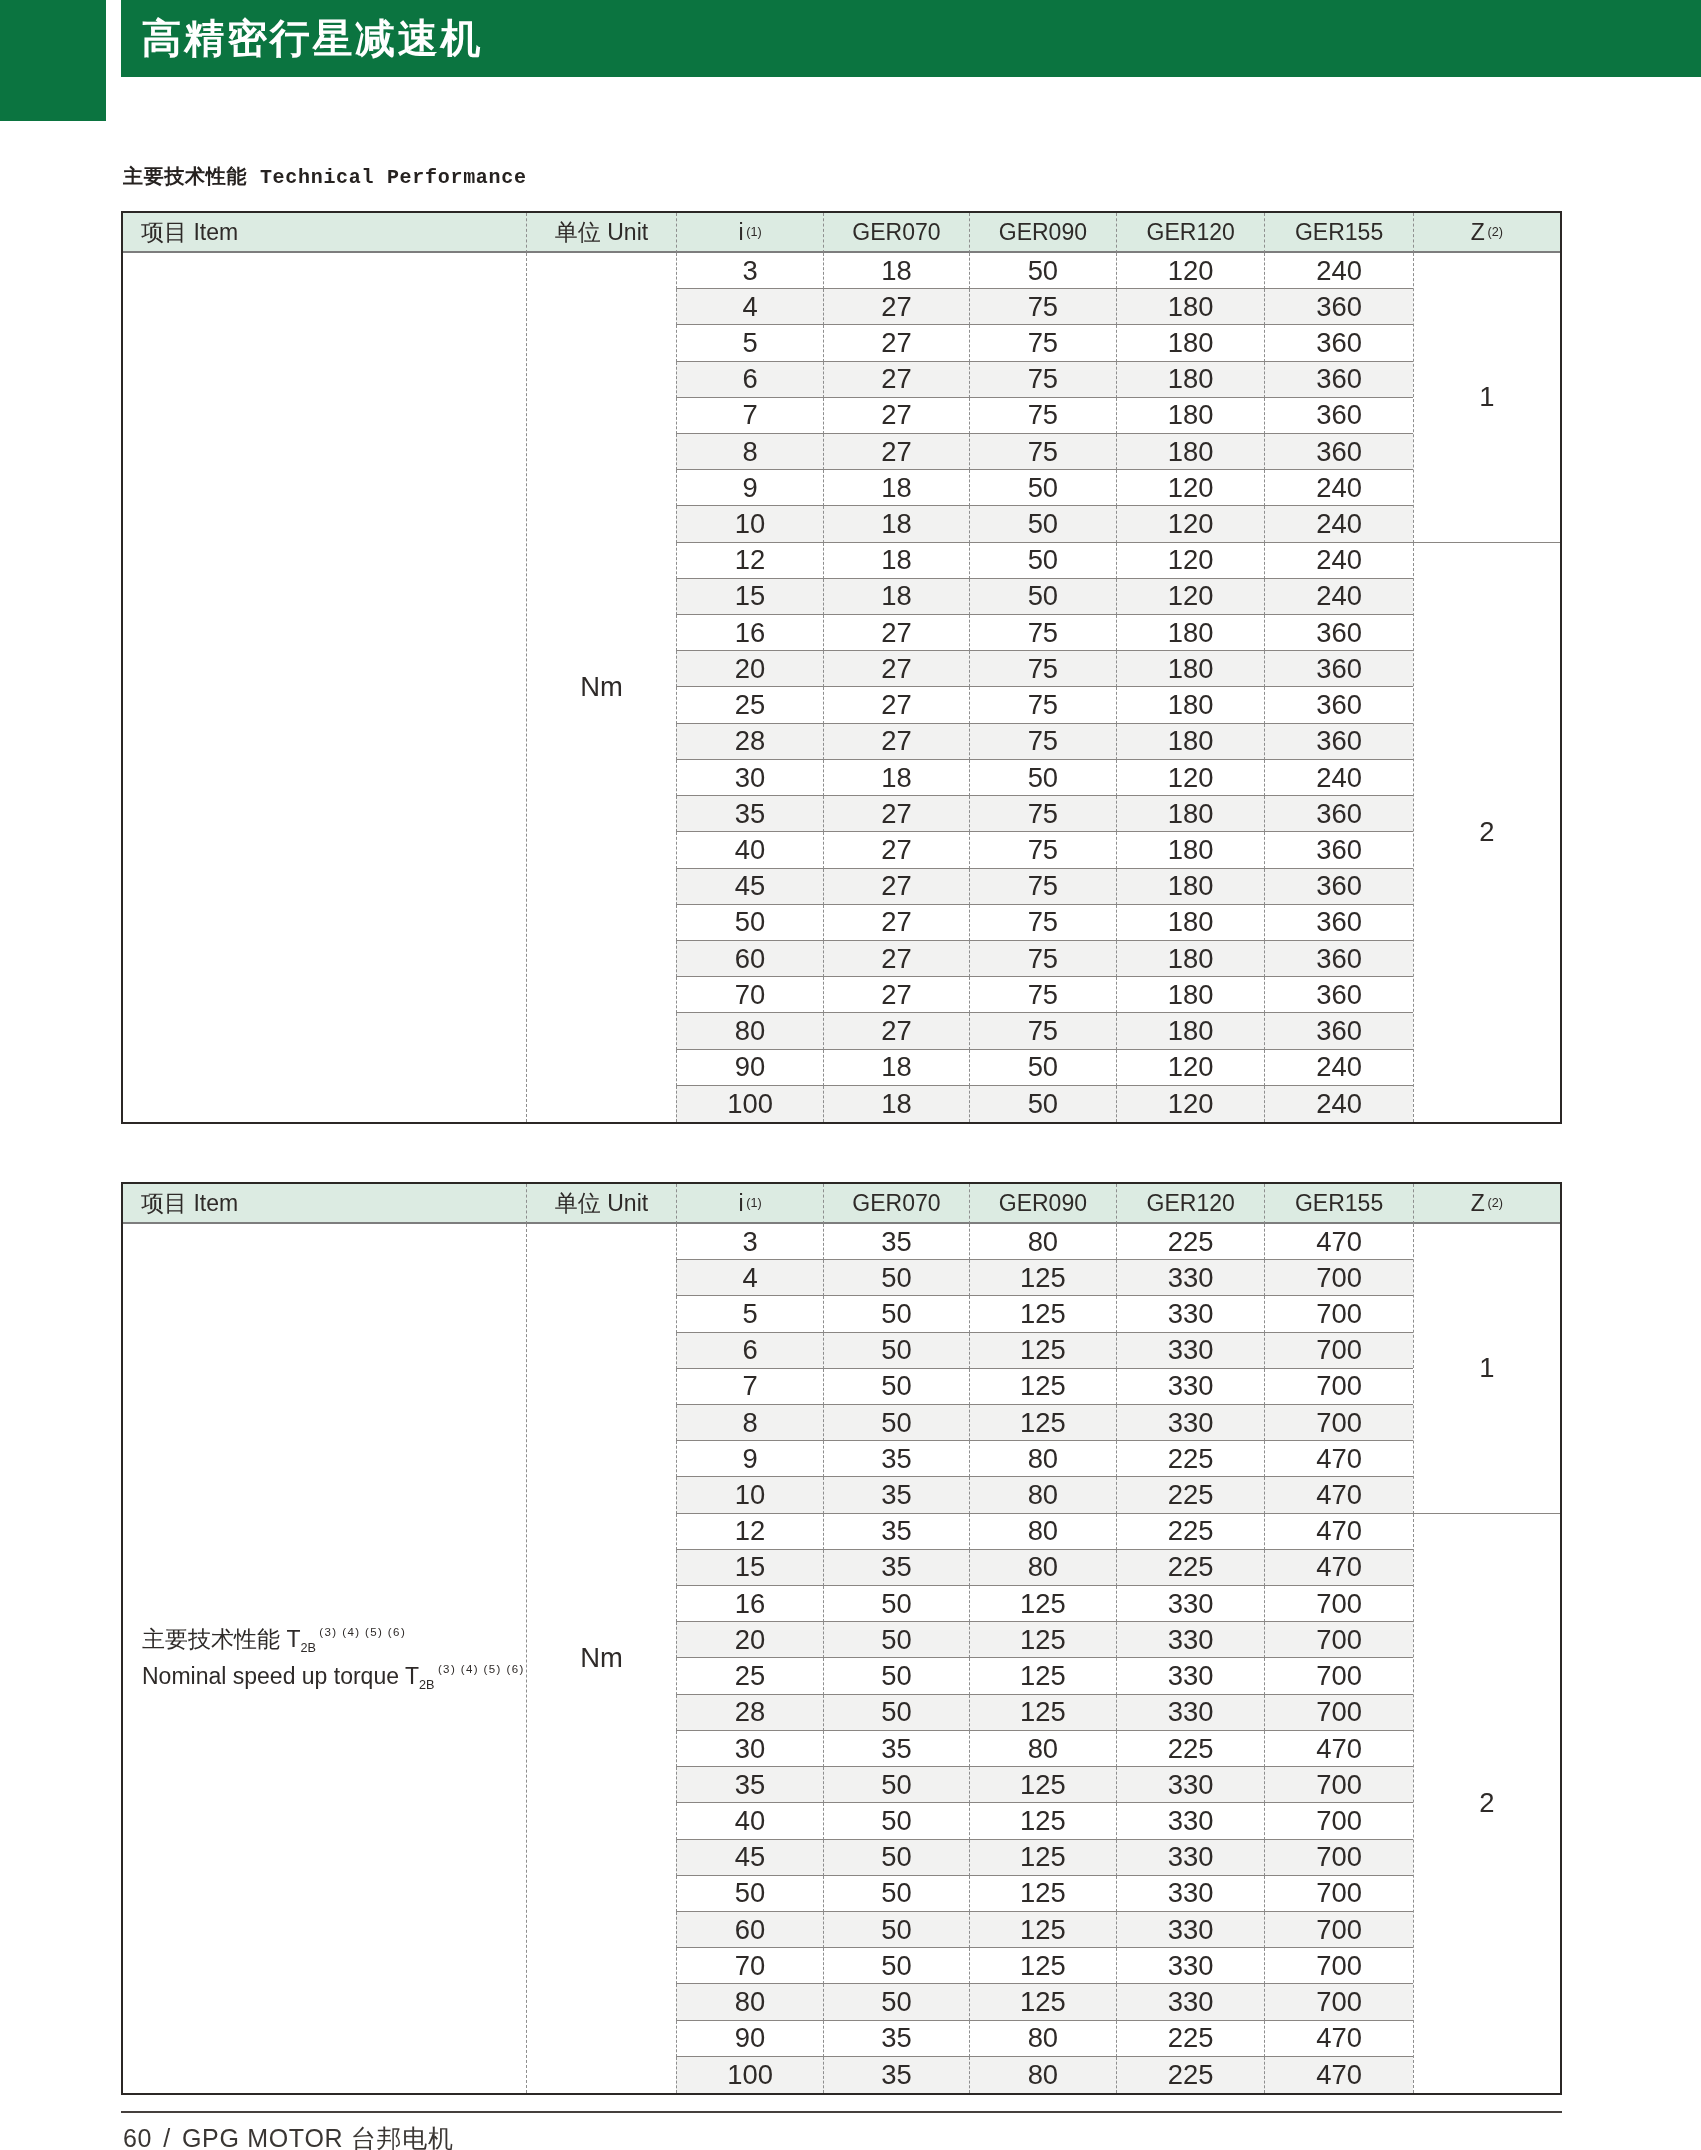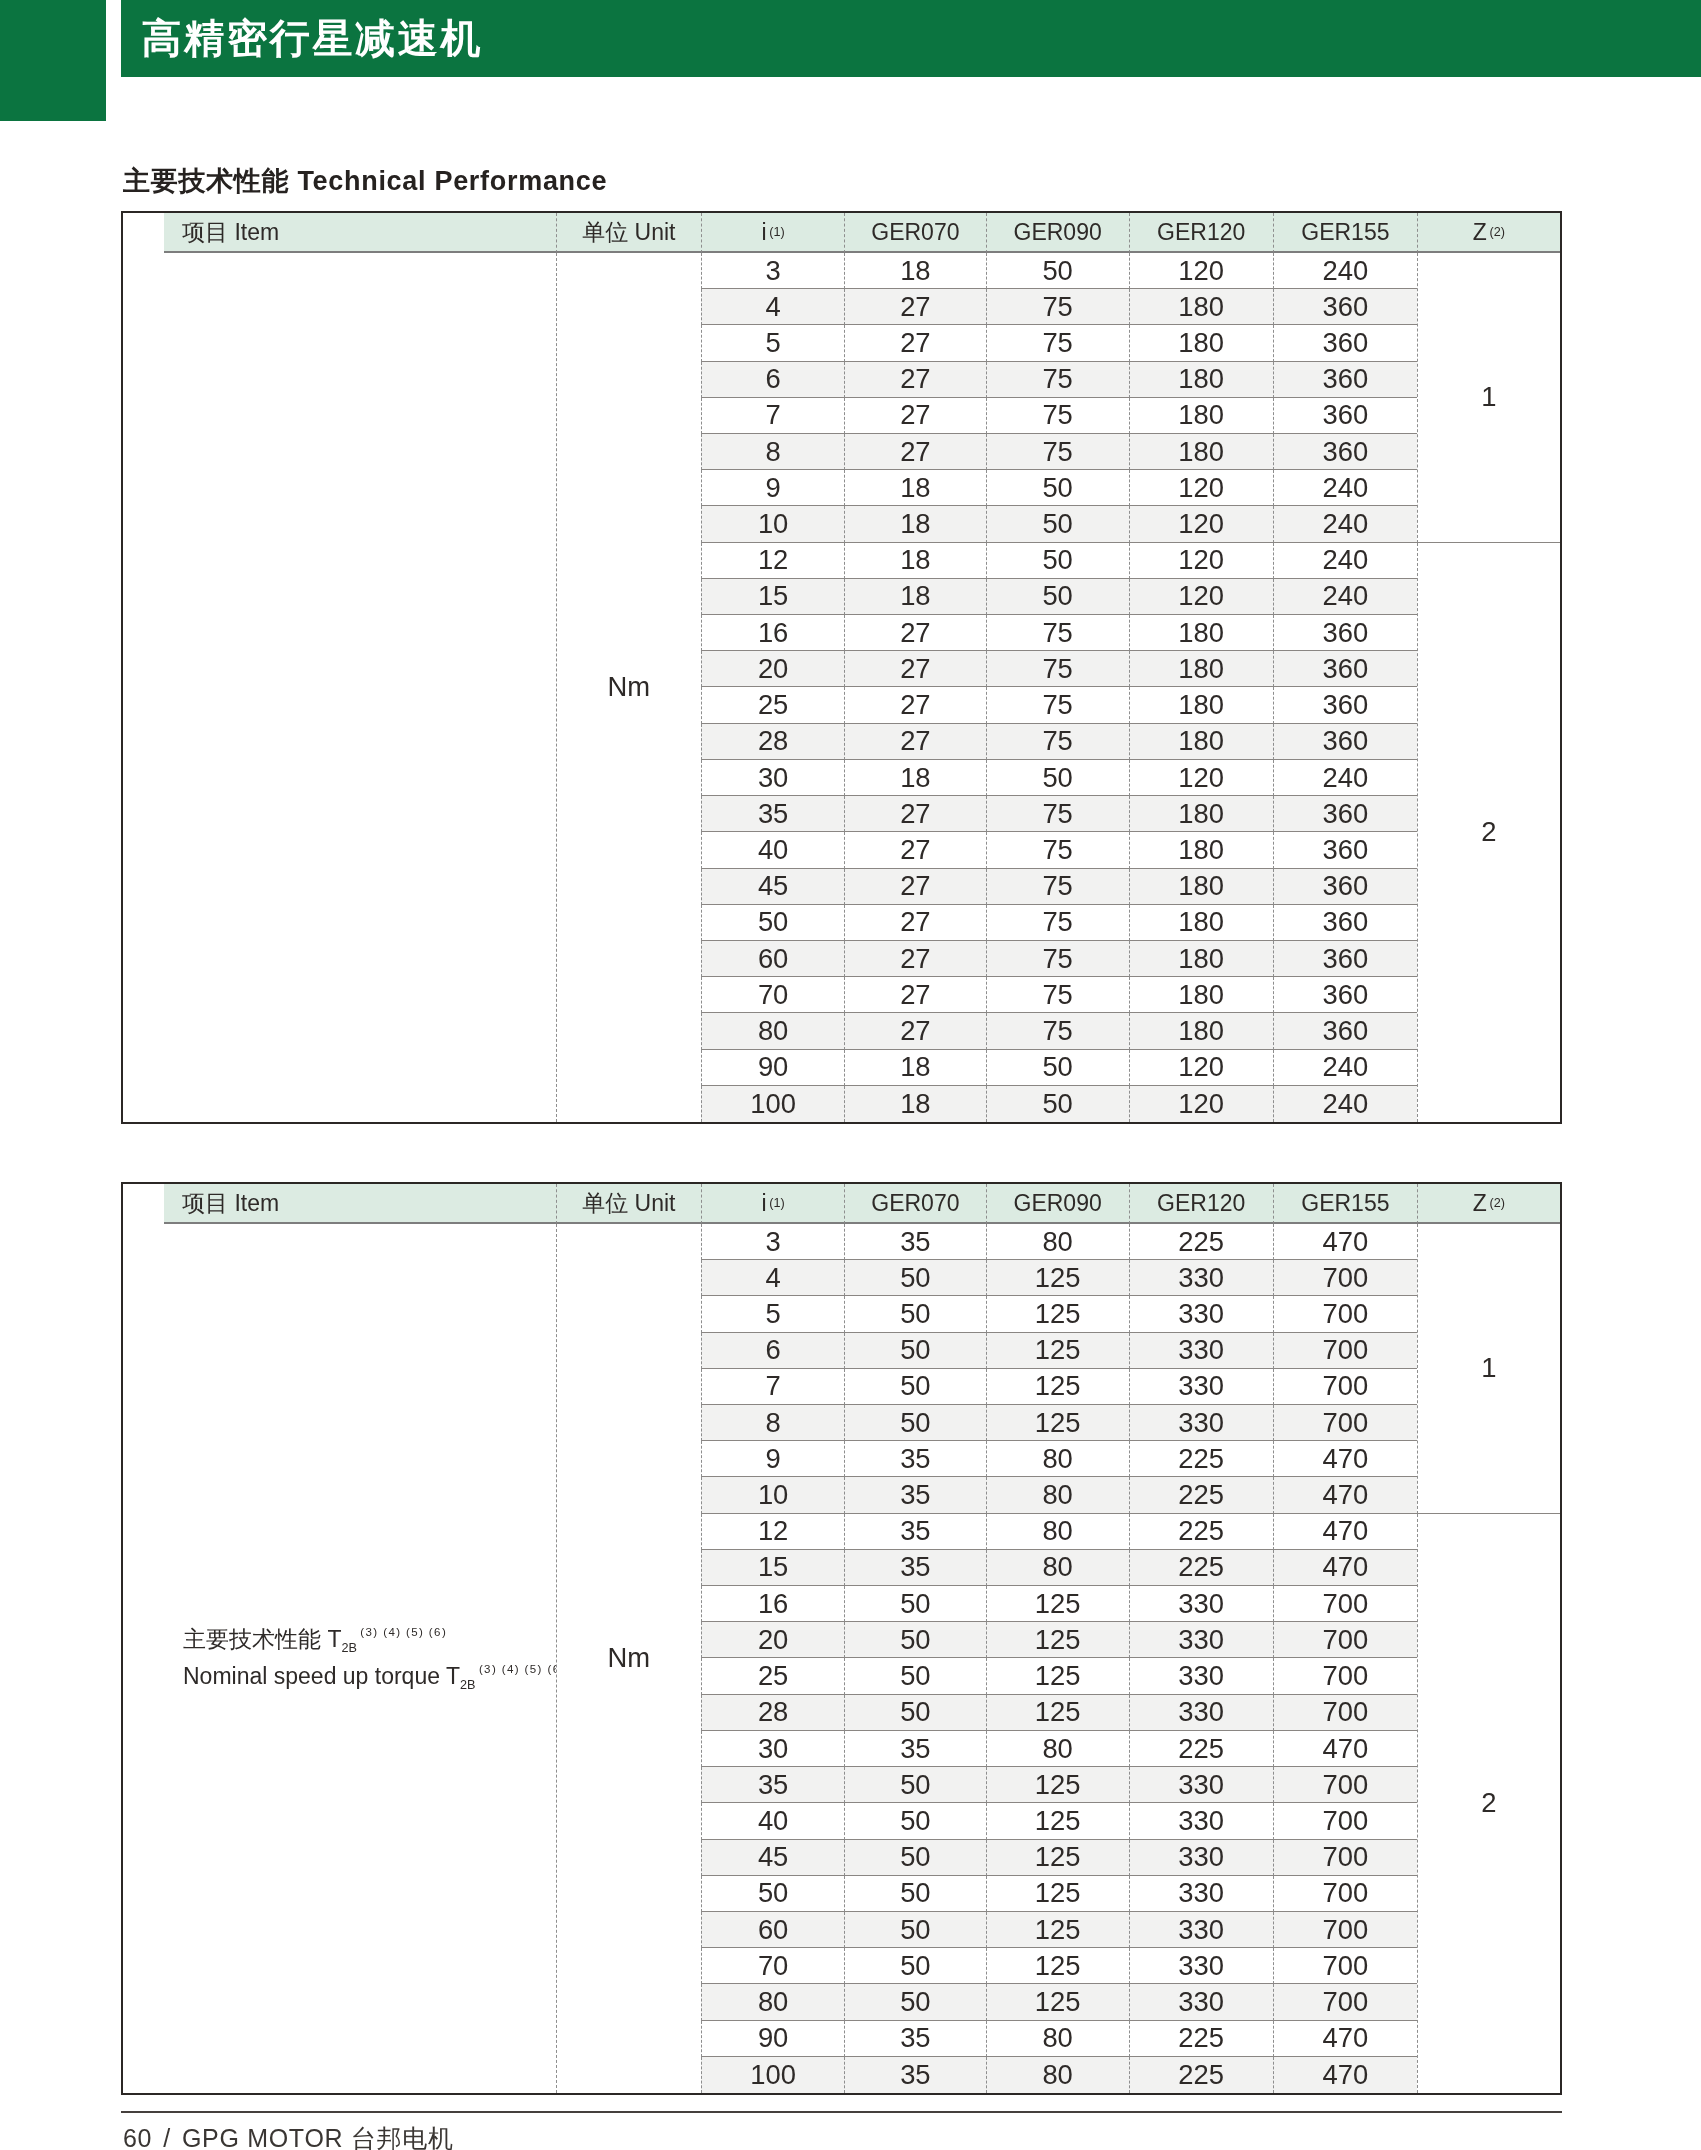--- a/index.html
+++ b/index.html
@@ -24,31 +24,30 @@
     margin:0;padding-left:20.6px;
     font-size:40px;font-weight:bold;letter-spacing:2.7px;
     color:#ffffff;line-height:77px;white-space:nowrap;
   }
   .subtitle{
     position:absolute;left:130px;top:100px;
     font-size:29px;font-weight:bold;color:#6d7a7e;letter-spacing:0.7px;
   }
   .section-title{
     position:absolute;left:123px;top:163px;
-    font-size:27px;font-weight:bold;color:#262220;letter-spacing:0.7px;
+    font-size:20px;font-weight:bold;color:#262220;letter-spacing:0.7px;font-family:Liberation Mono, monospace;
   }
   
   .tbl{
     position:absolute;left:121px;width:1441px;height:913px;
     display:grid;box-sizing:border-box;
     grid-template-columns:28.05% 10.43% 10.24% 10.14% 10.24% 10.33% 10.33% 10.24%;
     grid-template-rows:40px repeat(24, 1fr);
     border:2.7px solid #2b2725;
     background:#ffffff;
-    padding-left:41px;
   }
   .tbl-1{top:211px;}
   .tbl-2{top:1182px;}
   .cell{
     display:flex;align-items:center;justify-content:center;
     box-sizing:border-box;min-width:0;min-height:0;
     background:#ffffff;
   }
   .c-h{
     background:var(--mint,#dcebe2);

